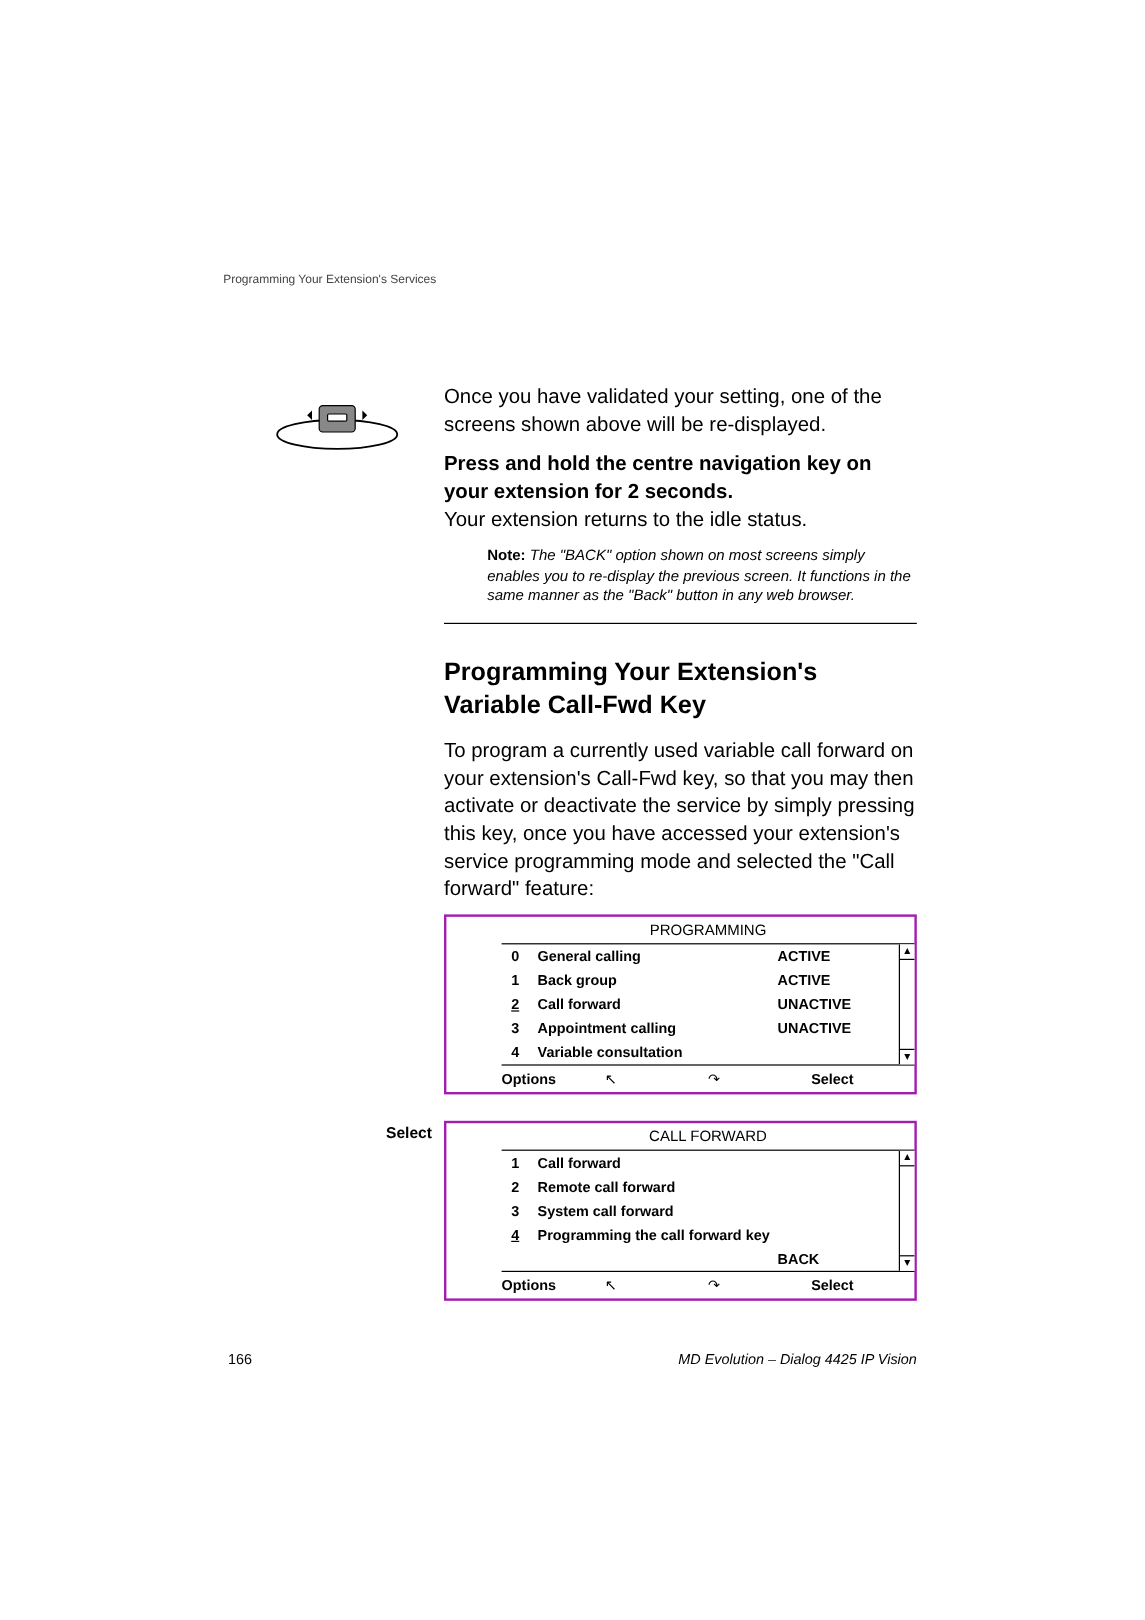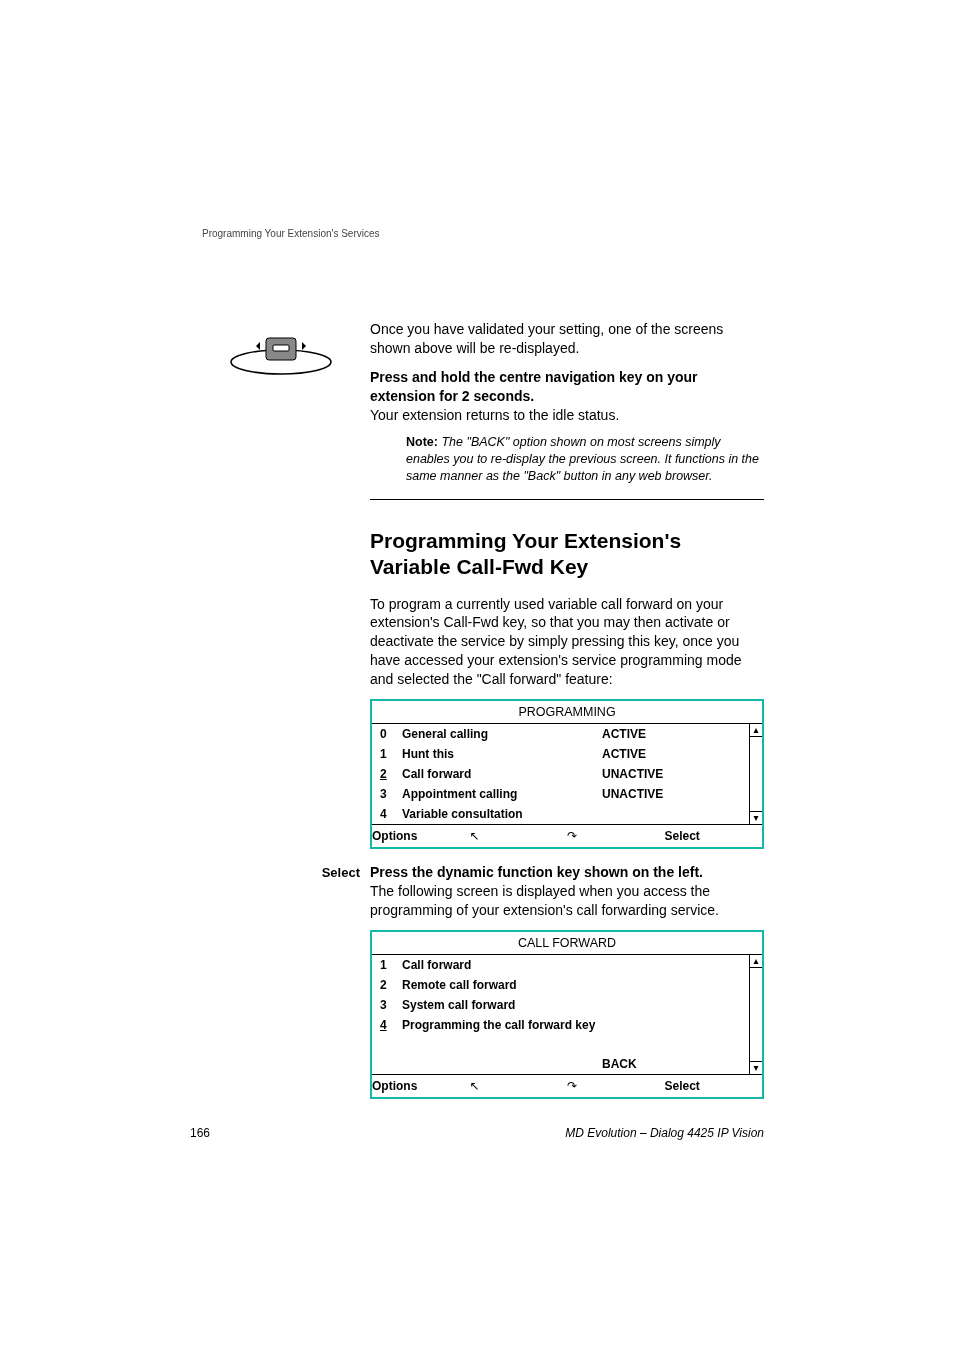--- a/index.html
+++ b/index.html
@@ -12,35 +12,35 @@
     height: 1350px;
     position: relative;
   }
   .page {
     padding: 220px 190px 40px 190px;
     box-sizing: border-box;
   }
   .running-header {
     position: absolute;
     top: 228px;
-    left: 202px;
+    left: 186px;
     font-size: 10px;
     color: #444;
   }
   .left-col {
     width: 170px;
     float: left;
     box-sizing: border-box;
   }
   .right-col {
     margin-left: 180px;
   }
   .clear { clear: both; }
   .para {
-    font-size: 14px;
+    font-size: 17px;
     line-height: 1.35;
     margin: 0 0 10px 0;
   }
   .bold { font-weight: bold; }
   .italic { font-style: italic; }
   .note-block {
     margin: 8px 0 10px 36px;
     font-size: 12.5px;
     line-height: 1.35;
   }
@@ -55,23 +55,24 @@
     font-weight: bold;
     margin: 0 0 14px 0;
     line-height: 1.25;
   }
   .nav-pad {
     margin: 14px 0 0 36px;
   }
 
   
   .screen {
-    border: 2px solid #14b8a6;
+    border: 2px solid #a21caf;
     margin: 8px 0 14px 0;
     font-size: 12px;
+    padding-left: 46px;
   }
   .screen-title {
     text-align: center;
     padding: 4px 0;
     border-bottom: 1px solid #000;
     font-size: 12.5px;
   }
   .screen-body {
     position: relative;
   }
@@ -136,21 +137,20 @@
     right: 190px;
     font-size: 12px;
   }
   .footer .pagenum { float: left; }
   .footer .doctitle { float: right; font-style: italic; }
 
   .backrow {
     display:flex;
     padding:3px 8px;
     font-weight:bold;
-    margin-top:19px;
   }
   .backrow .spacer { flex:0 0 222px; }
   .backrow .back { flex:1; }
   .underline-num {
     text-decoration: underline;
   }
 </style>
 </head>
 <body>
 
@@ -188,21 +188,21 @@
       <div class="screen">
         <div class="screen-title">PROGRAMMING</div>
         <div class="screen-body">
           <div class="screen-row">
             <span class="num">0</span>
             <span class="label">General calling</span>
             <span class="status">ACTIVE</span>
           </div>
           <div class="screen-row">
             <span class="num">1</span>
-            <span class="label">Hunt this</span>
+            <span class="label">Back group</span>
             <span class="status">ACTIVE</span>
           </div>
           <div class="screen-row">
             <span class="num underline-num">2</span>
             <span class="label">Call forward</span>
             <span class="status">UNACTIVE</span>
           </div>
           <div class="screen-row">
             <span class="num">3</span>
             <span class="label">Appointment calling</span>
@@ -227,24 +227,20 @@
       </div>
     </div>
     <div class="clear"></div>
   </div>
 
   <div>
     <div class="left-col">
       <div class="select-label">Select</div>
     </div>
     <div class="right-col">
-      <p class="para">
-        <span class="bold">Press the dynamic function key shown on the left.</span><br>
-        <span>The following screen is displayed when you access the programming of your extension's call forwarding service.</span>
-      </p>
 
       <div class="screen">
         <div class="screen-title">CALL FORWARD</div>
         <div class="screen-body">
           <div class="screen-row">
             <span class="num">1</span>
             <span class="label" style="flex:1">Call forward</span>
           </div>
           <div class="screen-row">
             <span class="num">2</span>

